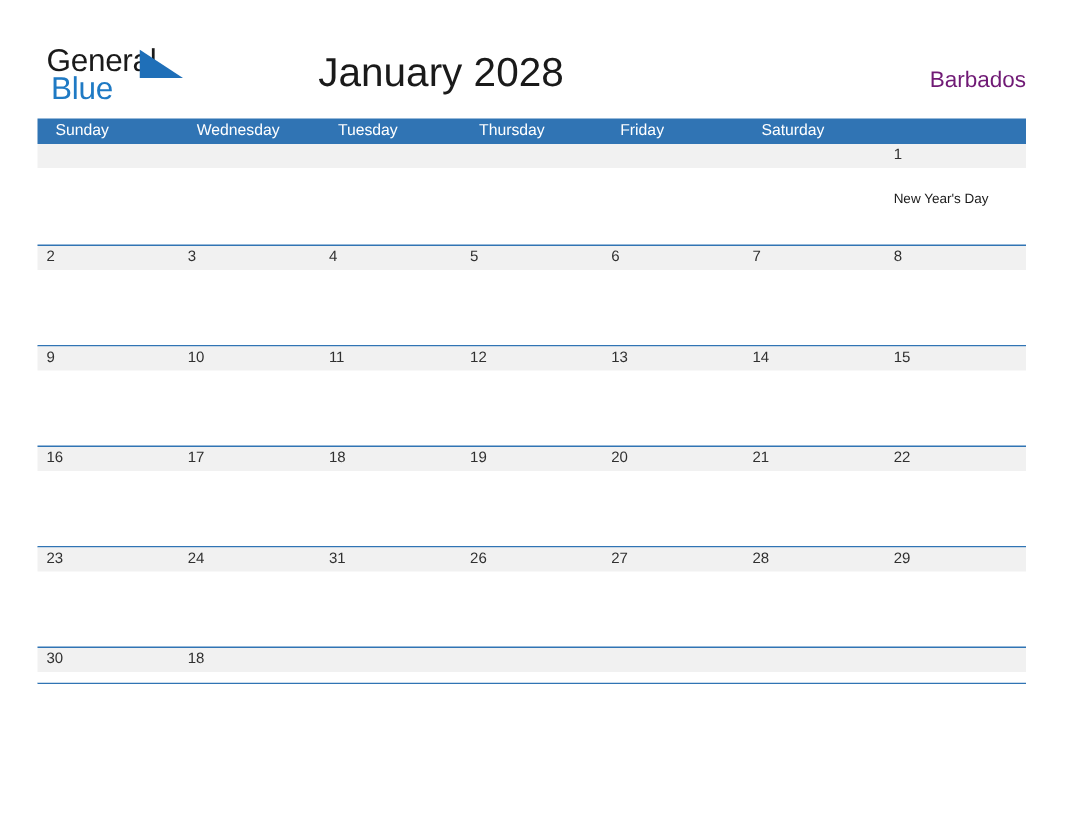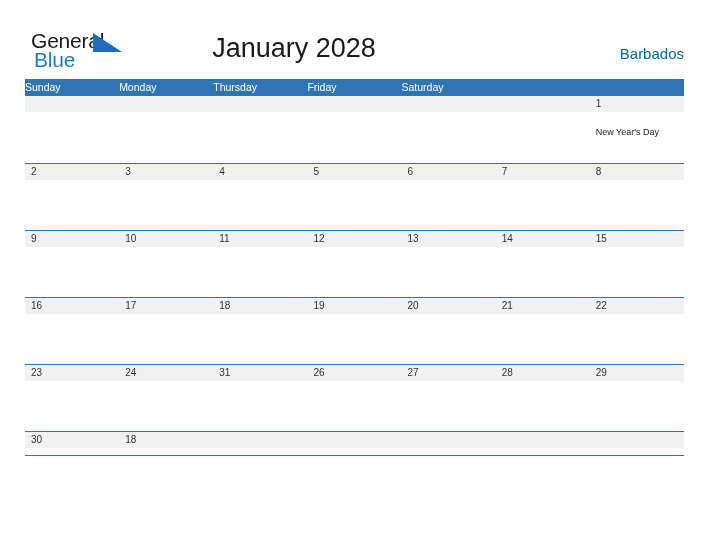--- a/index.html
+++ b/index.html
@@ -70,42 +70,42 @@
     font-weight: normal;
     letter-spacing: 0px;
   }
 
   
   .cal-locale {
     position: absolute;
     right: 28px;
     top: 45px;
     font-size: 15px;
-    color: #0369a1;
+    color: #701a75;
     font-family: "Liberation Sans", sans-serif;
   }
 
   
   .grid {
     position: absolute;
     left: 25px;
     top: 79px;
     width: 659px;
   }
   .dow-row {
     display: flex;
     width: 659px;
     height: 17px;
     background: #3074b4;
   }
   .dow {
     flex: 0 0 94.14px;
     height: 17px;
     line-height: 17px;
-    padding-left: 0;
+    padding-left: 12px;
     font-size: 10.5px;
     color: #ffffff;
     font-family: "Liberation Sans", sans-serif;
     white-space: nowrap;
     overflow: hidden;
   }
 
   .week {
     width: 659px;
     height: 67px;
@@ -173,21 +173,22 @@
     <div class="cal-title">January 2028</div>
 
     <div class="cal-locale">Barbados</div>
 
   </div>
 
   <div class="grid">
 
     <div class="dow-row">
       <div class="dow">Sunday</div>
-      <div class="dow">Monday</div>
+      <div class="dow">Wednesday</div>
+      <div class="dow">Tuesday</div>
       <div class="dow">Thursday</div>
       <div class="dow">Friday</div>
       <div class="dow">Saturday</div>
     </div>
 
     <div id="weeks-container">
         <div class="week">
           <div class="daynum-band">
             <div class="cell"></div>
             <div class="cell"></div>

